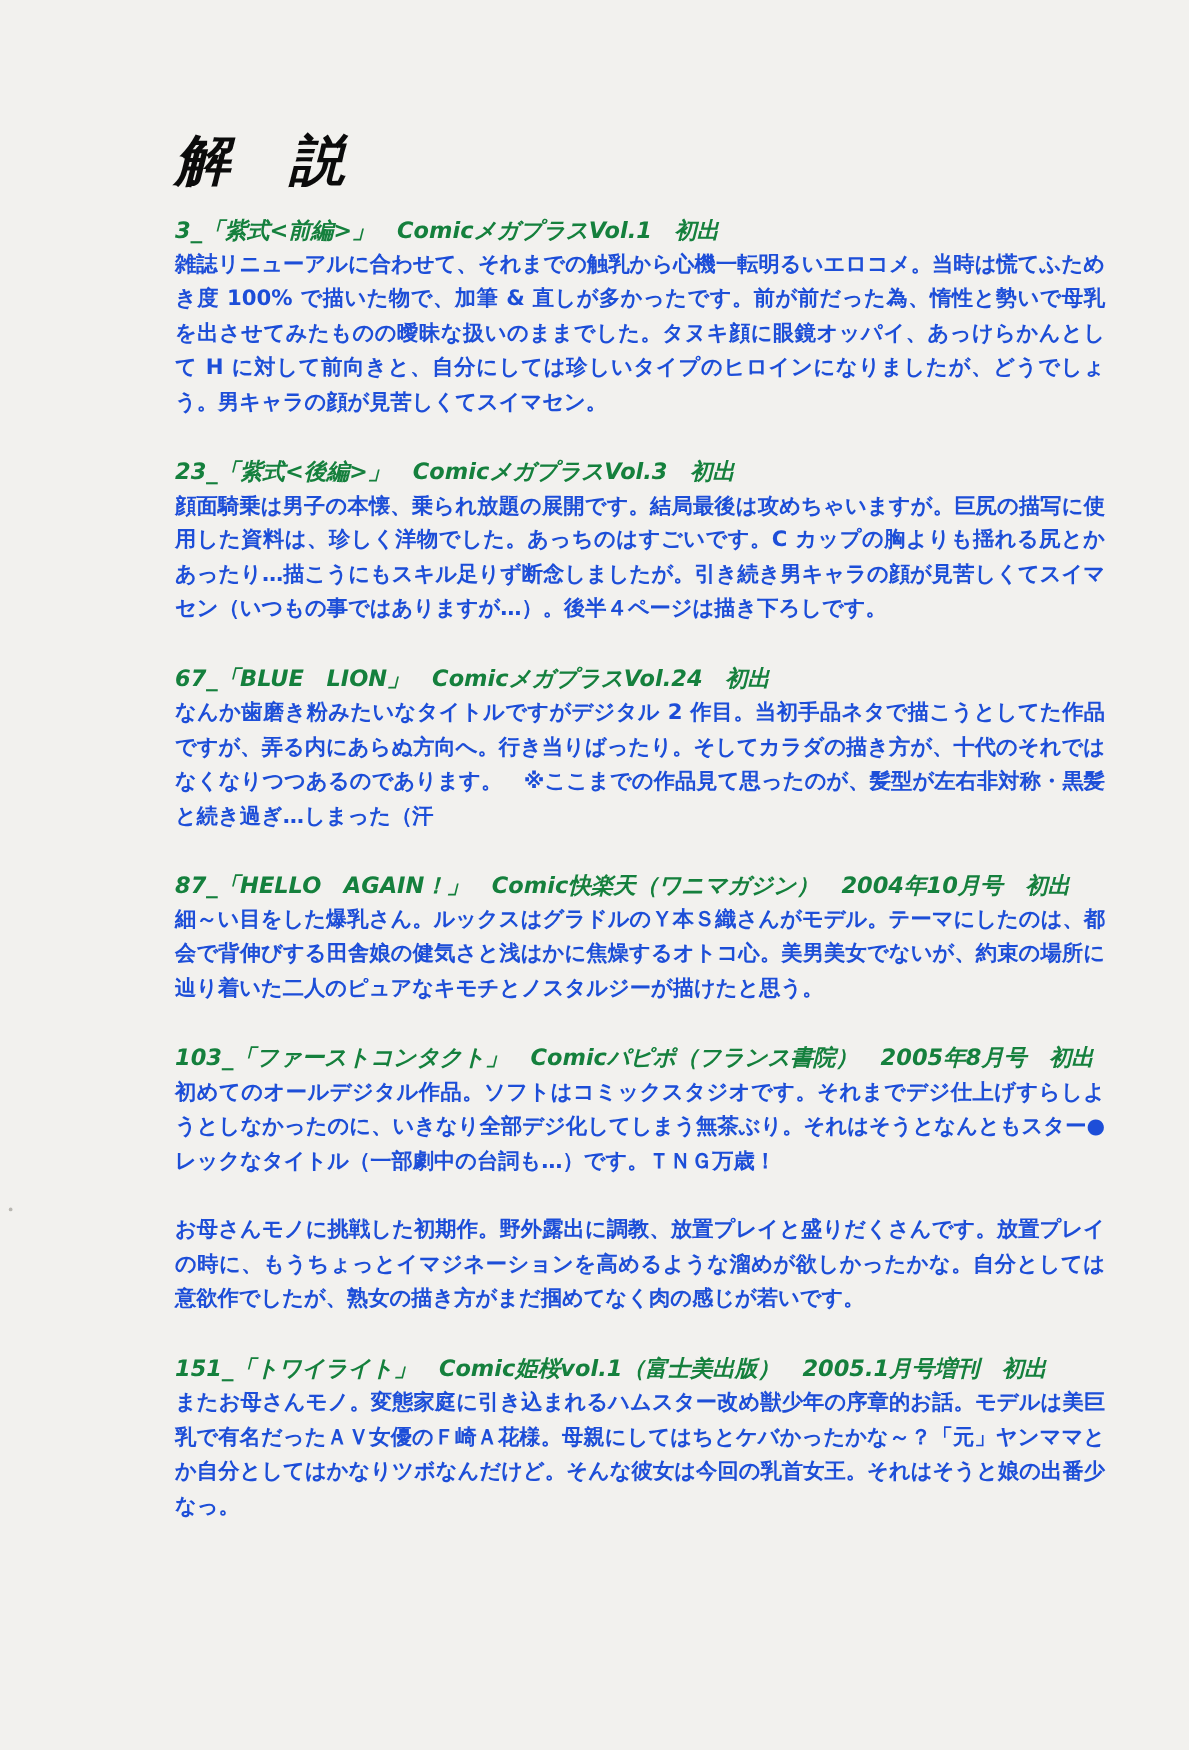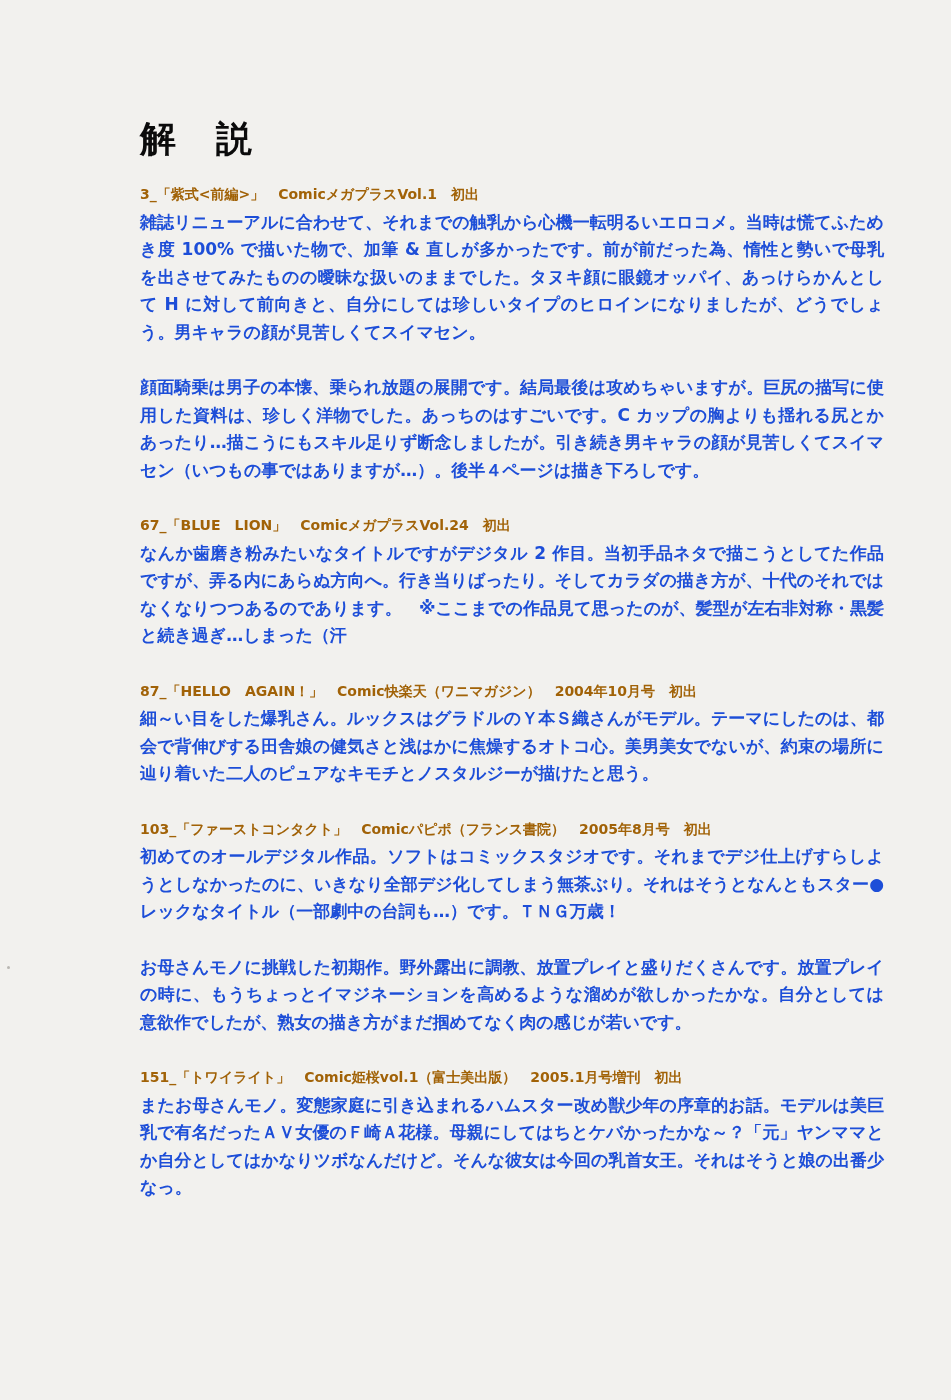--- a/index.html
+++ b/index.html
@@ -15,37 +15,39 @@
     font-family: "DejaVu Sans", "Liberation Sans", sans-serif;
     overflow: hidden;
   }
   .page {
     position: absolute;
     left: 140px;
     top: 102px;
     width: 744px;
   }
   .page-title {
-    font-size: 36px;
+    font-size: 44px;
     line-height: 42px;
     font-weight: bold;
     letter-spacing: 2px;
     color: #0b0b0b;
-    margin: 16px 0 21px 0;
+    margin: 6px 0 21px 0;
+    font-style: italic;
   }
   .section {
     margin: 0 0 28px 0;
   }
   .section-heading {
-    font-size: 14px;
+    font-size: 18px;
     line-height: 27.5px;
     font-weight: bold;
-    color: #a16207;
+    color: #15803d;
     margin: 0;
     white-space: nowrap;
+    font-style: italic;
   }
   .section-body {
     font-size: 17px;
     line-height: 27.5px;
     font-weight: 600;
     margin: 0;
     text-align: justify;
     color: #1d4ed8;
   }
   .noise-speck {
@@ -65,20 +67,21 @@
 
 <div class="page">
   <h1 class="page-title">解　説</h1>
 
   <div class="section">
     <h2 class="section-heading">3_「紫式&lt;前編&gt;」　ComicメガプラスVol.1　初出</h2>
     <p class="section-body">雑誌リニューアルに合わせて、それまでの触乳から心機一転明るいエロコメ。当時は慌てふためき度 100% で描いた物で、加筆 &amp; 直しが多かったです。前が前だった為、惰性と勢いで母乳を出させてみたものの曖昧な扱いのままでした。タヌキ顔に眼鏡オッパイ、あっけらかんとして H に対して前向きと、自分にしては珍しいタイプのヒロインになりましたが、どうでしょう。男キャラの顔が見苦しくてスイマセン。</p>
   </div>
 
   <div class="section">
+    <h2 class="section-heading">23_「紫式&lt;後編&gt;」　ComicメガプラスVol.3　初出</h2>
     <p class="section-body">顔面騎乗は男子の本懐、乗られ放題の展開です。結局最後は攻めちゃいますが。巨尻の描写に使用した資料は、珍しく洋物でした。あっちのはすごいです。C カップの胸よりも揺れる尻とかあったり…描こうにもスキル足りず断念しましたが。引き続き男キャラの顔が見苦しくてスイマセン（いつもの事ではありますが…）。後半４ページは描き下ろしです。</p>
   </div>
 
 
   <div class="section">
     <h2 class="section-heading">67_「BLUE　LION」　ComicメガプラスVol.24　初出</h2>
     <p class="section-body">なんか歯磨き粉みたいなタイトルですがデジタル 2 作目。当初手品ネタで描こうとしてた作品ですが、弄る内にあらぬ方向へ。行き当りばったり。そしてカラダの描き方が、十代のそれではなくなりつつあるのであります。　※ここまでの作品見て思ったのが、髪型が左右非対称・黒髪と続き過ぎ…しまった（汗</p>
   </div>
 
   <div class="section">

